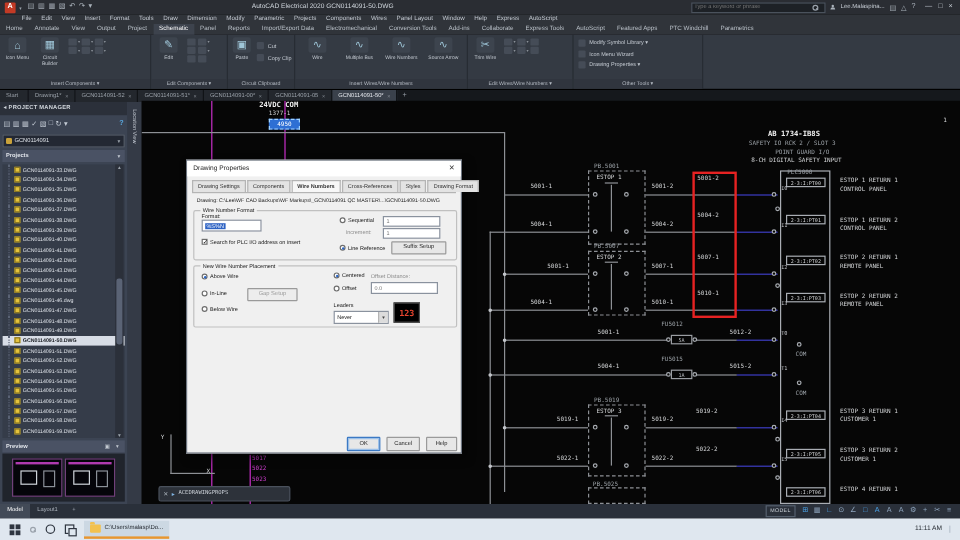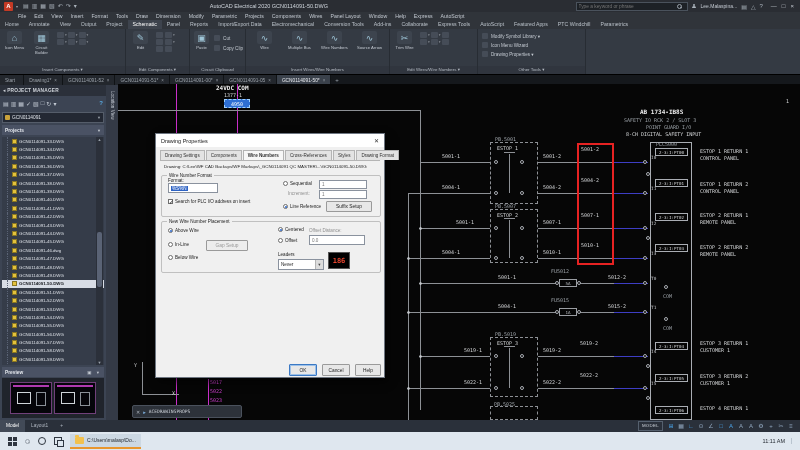--- a/index.html
+++ b/index.html
@@ -907,21 +907,21 @@
     <span class="dl dis" style="left:153px;top:94px">Offset Distance:</span>
     <div class="dfield dis" style="left:153px;top:101px;width:56px;height:10px">
         <span>0.0</span>
       </div>
     <span class="dl" style="left:122px;top:118px">Leaders</span>
     <div class="dsel" style="left:122px;top:125px;width:46px;height:11px">
       <span>Never</span>
       <span class="dd">▼</span>
     </div>
     <div class="swatch" style="left:172px;top:118px;width:22px;height:17px">
-      <span>186</span>
+      <span>123</span>
     </div>
 
     <div class="dbtn focus" style="left:133px;top:230px;width:28px;height:12px">OK</div>
     <div class="dbtn" style="left:166px;top:230px;width:28px;height:12px">Cancel</div>
     <div class="dbtn" style="left:199px;top:230px;width:26px;height:12px">Help</div>
   </div>
 
   <div id="statusbar">
     <span class="lt active">Model</span>
     <span class="lt">Layout1</span>

